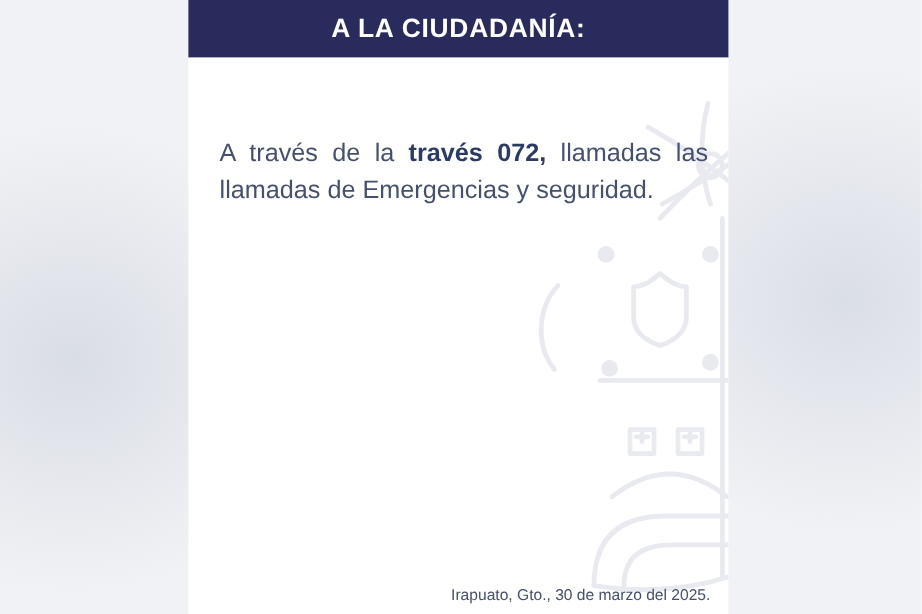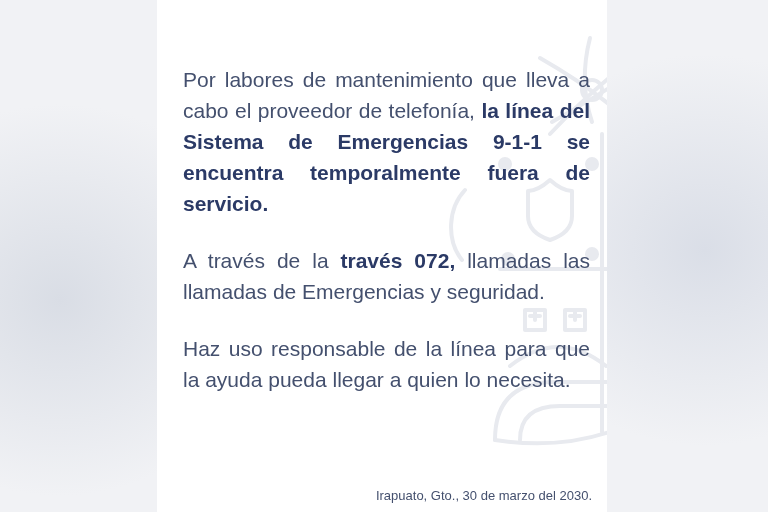--- a/index.html
+++ b/index.html
@@ -94,20 +94,23 @@
     bottom: 9px;
     font-size: 13px;
     color: var(--body-text, #3a466b);
   }
 </style>
 </head>
 <body>
 
 <div class="poster">
 
+  <div class="header">
+    <div class="header-title">A LA CIUDADANÍA:</div>
+  </div>
 
   <div class="card">
 
     <svg class="watermark" viewBox="0 0 240 420" aria-hidden="true">
 
       <path d="M150,8 C143,35 143,65 152,92"></path>
       <path d="M100,28 C128,44 168,70 198,100"></path>
       <path d="M202,22 C172,44 138,74 110,104"></path>
       <path d="M112,92 C140,76 176,54 200,38"></path>
       <circle class="o" cx="152" cy="60" r="10"></circle>
@@ -129,23 +132,21 @@
       <path d="M125,280 L145,280 L145,300 L125,300 Z M130,286 L140,286 M135,280 L135,290"></path>
 
       <path d="M70,336 Q118,298 166,336"></path>
 
       <path d="M55,410 Q55,352 115,352 L175,352"></path>
       <path d="M80,410 Q80,376 120,376 L175,376"></path>
       <path d="M55,410 Q120,420 175,400"></path>
     </svg>
 
     <div class="content">
-      <p class="para"><span>Por labores de mantenimiento que lleva a cabo el proveedor de telefonía, </span><b>la línea del Sistema de Emergencias 9-1-1 se encuentra temporalmente fuera de servicio.</b></p>
 
       <p class="para"><span>A través de la </span><b>través 072,</b><span> llamadas las llamadas de Emergencias y seguridad.</span></p>
 
-      <p class="para"><span>Haz uso responsable de la línea para que la ayuda pueda llegar a quien lo necesita.</span></p>
     </div>
 
-    <div class="dateline">Irapuato, Gto., 30 de marzo del 2030.</div>
+    <div class="dateline">Irapuato, Gto., 30 de marzo del 2025.</div>
 
   </div>
 </div>
 
 </body></html>

